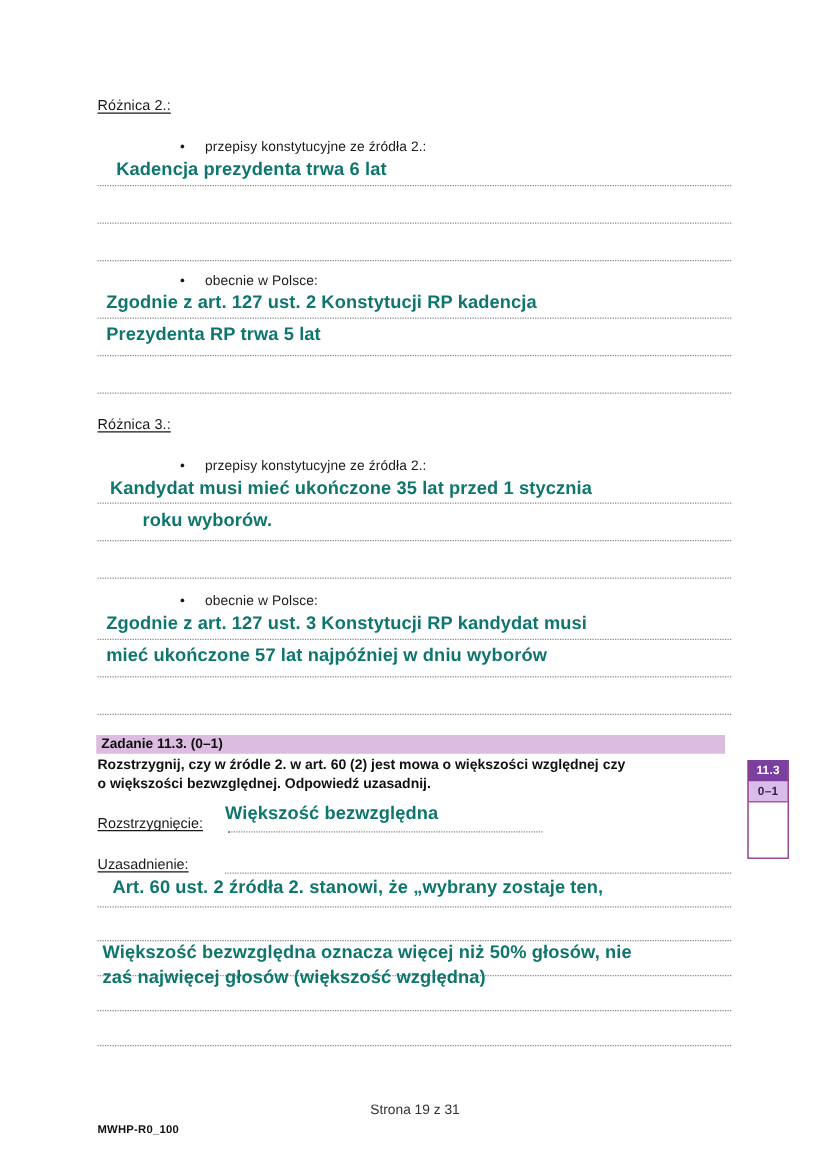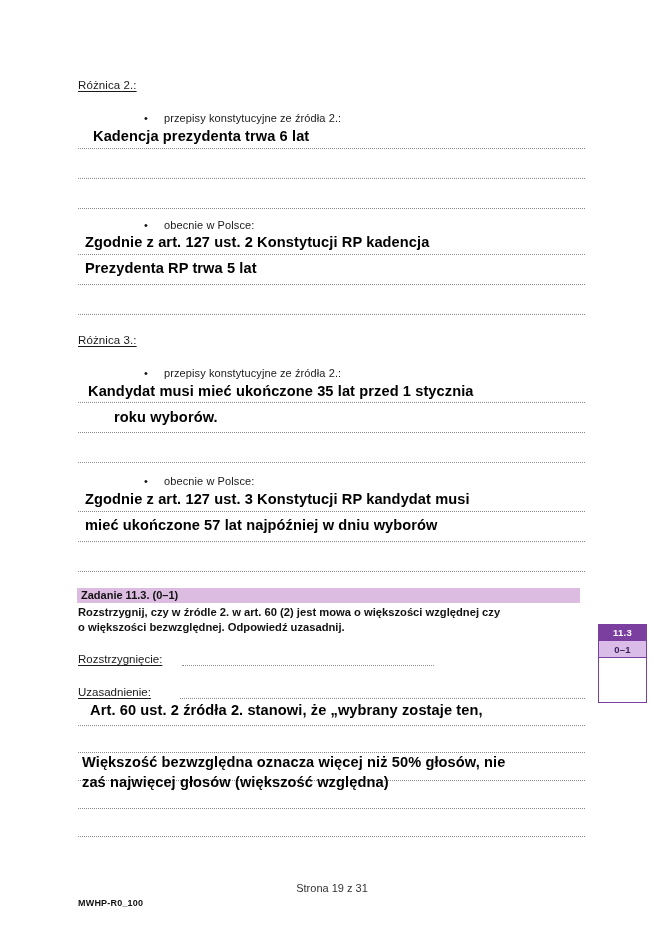--- a/index.html
+++ b/index.html
@@ -62,21 +62,21 @@
     height: 0;
     border-top: 1.4px dotted #8a8a8a;
   }
   .rule.short {
     width: 252px;
   }
 
   
   .ans {
     position: absolute;
-    color: #000000;
+    color: #0f766e;
     font-weight: 700;
     font-size: 14.6px;
     letter-spacing: .1px;
     white-space: nowrap;
     font-family: "Liberation Sans", sans-serif;
   }
 
   
   .task-bar {
     position: absolute;
@@ -111,22 +111,22 @@
     color: #1a1a1a;
     text-decoration: underline;
     text-underline-offset: 2px;
     white-space: nowrap;
   }
 
   
   .score-box {
     position: absolute;
     left: 598px;
-    top: 624px;
-    width: 49px;
+    top: 608px;
+    width: 33px;
     border: 1.3px solid #7b3fa0;
     box-sizing: border-box;
     background: #ef4444;
   }
   .score-cell {
     box-sizing: border-box;
     text-align: center;
     font-size: 9.5px;
     font-weight: 700;
     letter-spacing: .2px;
@@ -221,20 +221,21 @@
   <div class="rule" style="top:541px;"></div>
   <div class="rule" style="top:571px;"></div>
 
   <div class="task-bar" style="top:588px;">
     <span class="task-bar-label">Zadanie 11.3. (0–1)</span>
   </div>
 
   <div class="task-text" style="top:605px;">Rozstrzygnij, czy w źródle 2. w art. 60 (2) jest mowa o większości względnej czy</div>
   <div class="task-text" style="top:620px;">o większości bezwzględnej. Odpowiedź uzasadnij.</div>
 
+  <div class="ans" style="left:180px; top:643px;">Większość bezwzględna</div>
   <div class="field-label" style="top:653px;">Rozstrzygnięcie:</div>
   <div class="rule short" style="left:182px; top:665px;"></div>
 
   <div class="field-label" style="top:686px;">Uzasadnienie:</div>
   <div class="rule" style="left:180px; width:405px; top:698px;"></div>
 
   <div class="ans" style="left:90px; top:702px;">Art. 60 ust. 2 źródła 2. stanowi, że „wybrany zostaje ten,</div>
   <div class="rule" style="top:725px;"></div>
 
   <div class="rule" style="top:752px;"></div>

